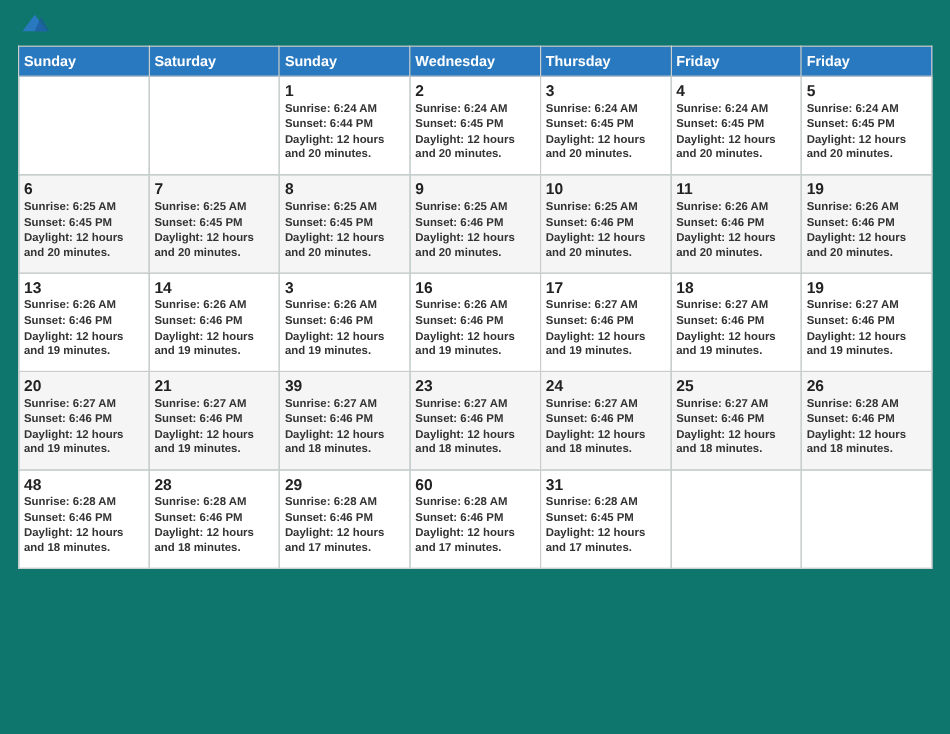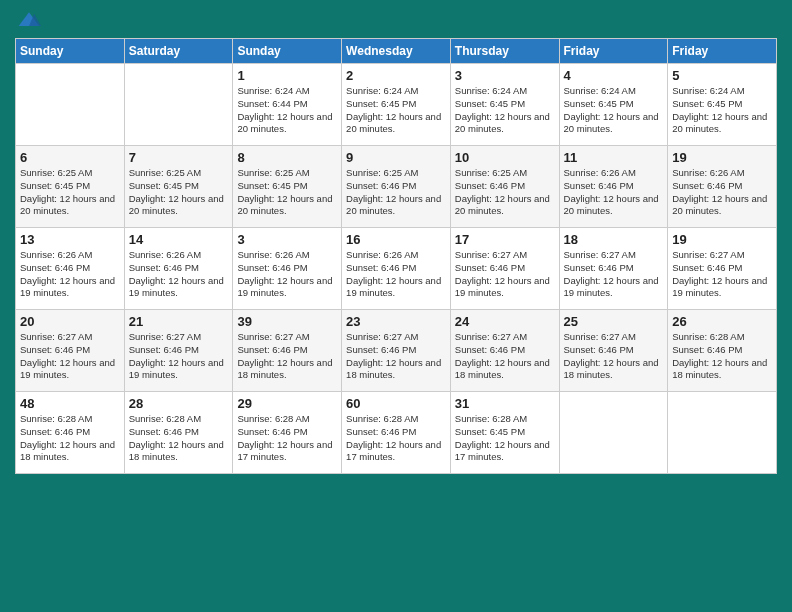--- a/index.html
+++ b/index.html
@@ -69,20 +69,21 @@
     .day-number {
       font-size: 13px;
       font-weight: bold;
       margin-bottom: 2px;
       color: #222;
     }
     .day-info {
       font-size: 9.5px;
       color: #333;
       line-height: 1.35;
+      font-weight: bold;
     }
     .empty-cell {
       background: #fff !important;
     }
     .logo-wrapper {
       display: flex;
       flex-direction: column;
       align-items: flex-start;
     }
     .logo-line {

